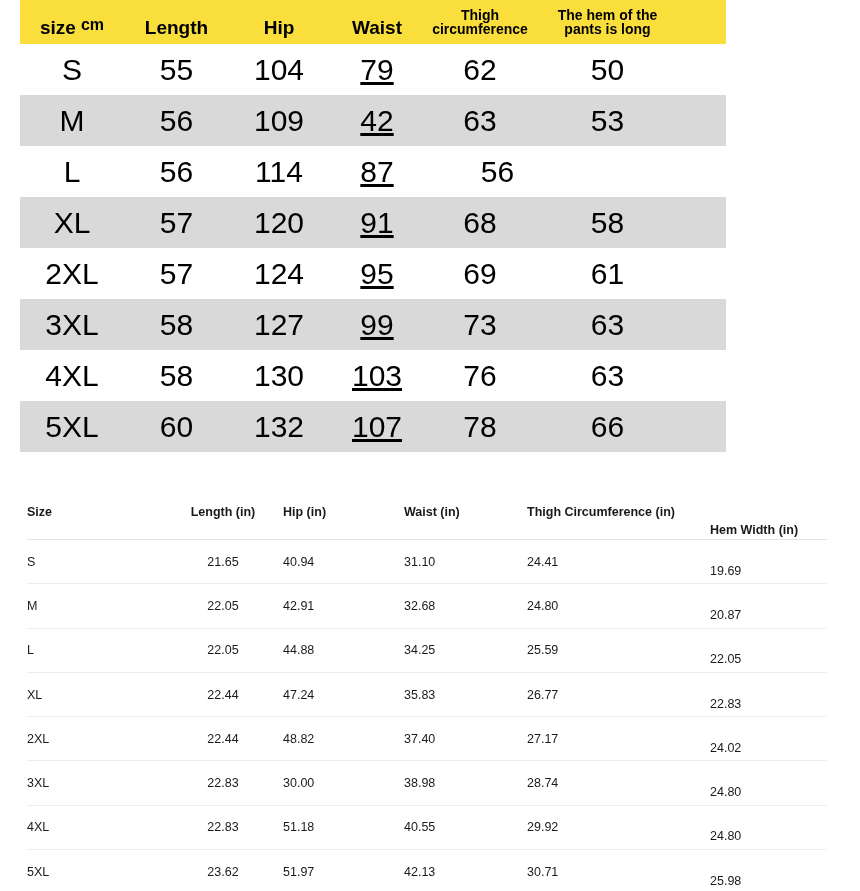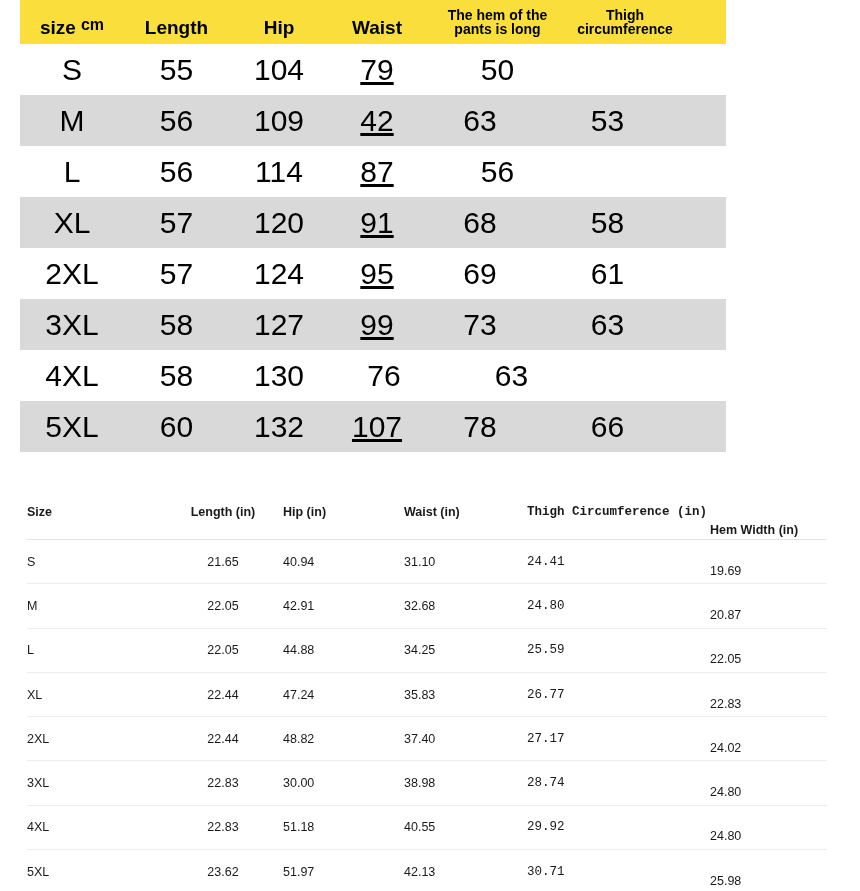--- a/index.html
+++ b/index.html
@@ -119,52 +119,53 @@
   .in-cell {
     font-size: 12.5px;
     font-weight: normal;
     color: #1a1a1a;
     text-align: left;
   }
   .in-c-size   { width: 136px; }
   .in-c-length { width: 120px; text-align: center; }
   .in-c-hip    { width: 121px; }
   .in-c-waist  { width: 123px; }
-  .in-c-thigh  { width: 183px; font-family: Liberation Mono, monospace; }
+  .in-c-thigh  { width: 183px; }
   .in-c-hem    { width: 114px; margin-top: 18px; }
 </style>
 </head>
 <body>
 
 <div id="cm-table">
 
   <div class="cm-header-row">
     <div class="cm-header-cell cm-hc-size">
       <span>size</span>
         <span class="unit-sup">cm</span>
     </div>
     <div class="cm-header-cell cm-hc-length">Length</div>
     <div class="cm-header-cell cm-hc-hip">Hip</div>
     <div class="cm-header-cell cm-hc-waist">Waist</div>
+    <div class="cm-header-cell cm-hc-two-line cm-hc-thigh">
+      <span class="l1">Thigh</span>
+      <span class="l2">circumference</span>
+    </div>
     <div class="cm-header-cell cm-hc-two-line cm-hc-hem">
       <span class="l1">The hem of the</span>
       <span class="l2">pants is long</span>
-    </div>
-    <div class="cm-header-cell cm-hc-two-line cm-hc-thigh">
-      <span class="l1">Thigh</span>
-      <span class="l2">circumference</span>
     </div>
   </div>
 
   <div id="cm-body">
       <div class="cm-row">
         <div class="cm-cell cm-c-size">S</div>
         <div class="cm-cell cm-c-length">55</div>
         <div class="cm-cell cm-c-hip">104</div>
         <div class="cm-cell cm-c-waist">79</div>
+        <div class="cm-cell cm-c-thigh">62</div>
         <div class="cm-cell cm-c-hem">50</div>
       </div>
       <div class="cm-row alt">
         <div class="cm-cell cm-c-size">M</div>
         <div class="cm-cell cm-c-length">56</div>
         <div class="cm-cell cm-c-hip">109</div>
         <div class="cm-cell cm-c-waist">42</div>
         <div class="cm-cell cm-c-thigh">63</div>
         <div class="cm-cell cm-c-hem">53</div>
       </div>
@@ -196,20 +197,21 @@
         <div class="cm-cell cm-c-length">58</div>
         <div class="cm-cell cm-c-hip">127</div>
         <div class="cm-cell cm-c-waist">99</div>
         <div class="cm-cell cm-c-thigh">73</div>
         <div class="cm-cell cm-c-hem">63</div>
       </div>
       <div class="cm-row">
         <div class="cm-cell cm-c-size">4XL</div>
         <div class="cm-cell cm-c-length">58</div>
         <div class="cm-cell cm-c-hip">130</div>
+        <div class="cm-cell cm-c-waist">103</div>
         <div class="cm-cell cm-c-thigh">76</div>
         <div class="cm-cell cm-c-hem">63</div>
       </div>
       <div class="cm-row alt">
         <div class="cm-cell cm-c-size">5XL</div>
         <div class="cm-cell cm-c-length">60</div>
         <div class="cm-cell cm-c-hip">132</div>
         <div class="cm-cell cm-c-waist">107</div>
         <div class="cm-cell cm-c-thigh">78</div>
         <div class="cm-cell cm-c-hem">66</div>

